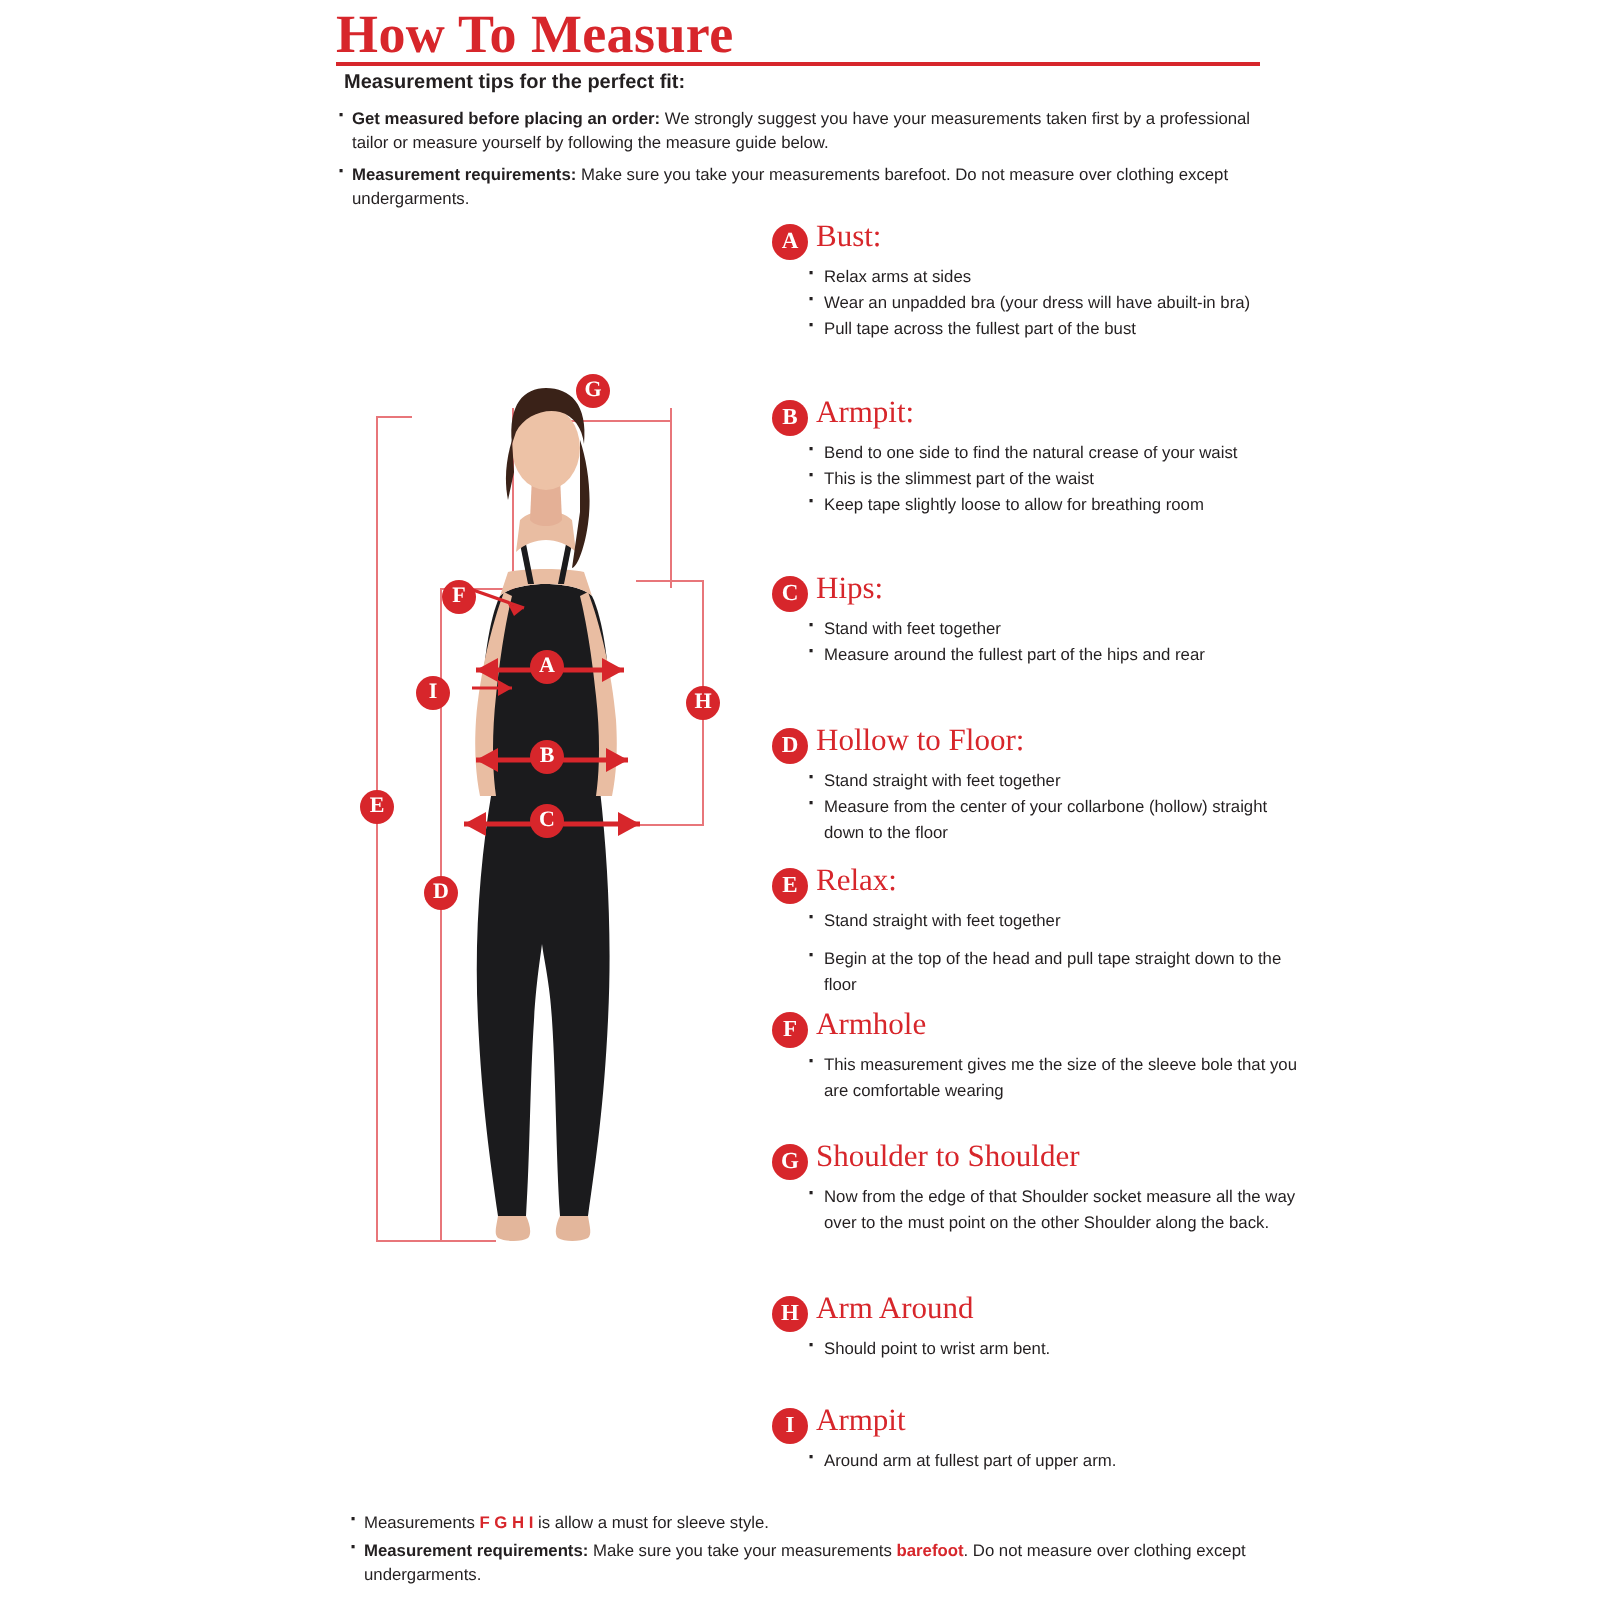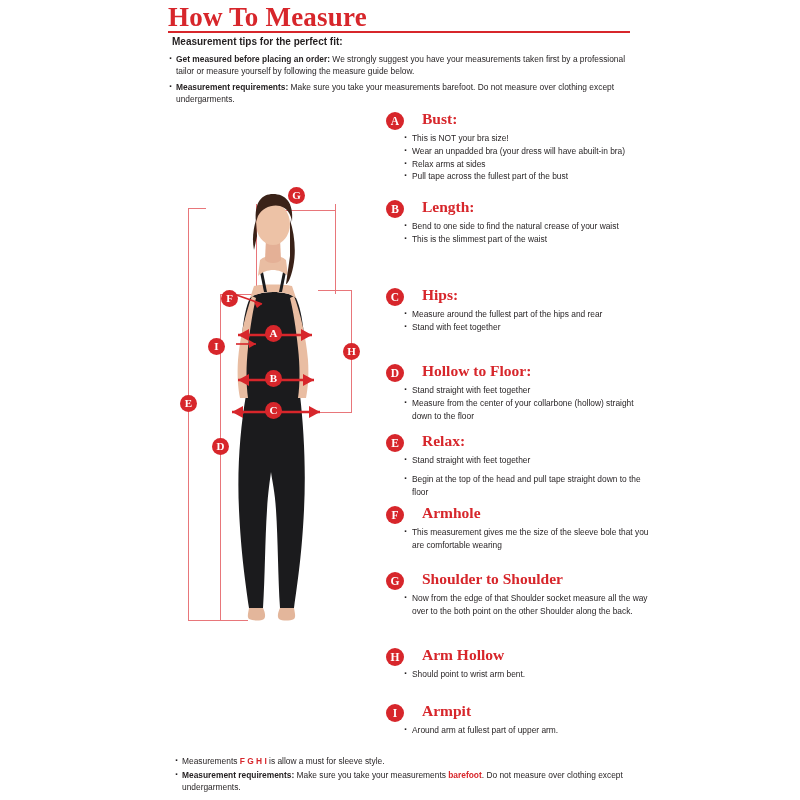--- a/index.html
+++ b/index.html
@@ -77,25 +77,25 @@
     background: #d7262b;
     color: #fff;
     font-size: 11.5px;
     font-weight: bold;
     text-align: center;
     line-height: 18px;
     font-family: "Liberation Serif", serif;
   }
   .entry h3 {
     position: absolute;
-    left: 36px;
+    left: 22px;
     top: -2px;
     margin: 0;
     font-size: 15.5px;
-    font-weight: bold;
+    font-weight: normal;
     color: #d7262b;
     font-family: "Liberation Serif", serif;
     white-space: nowrap;
   }
   .entry ul {
     position: absolute;
     left: 18px;
     top: 20px;
     margin: 0;
     padding: 0;
@@ -252,42 +252,42 @@
       <path d="M8 14 l11 -6 l0 12 z" fill="#d7262b"></path>
       <path d="M96 14 l-11 -6 l0 12 z" fill="#d7262b"></path>
     </svg>
     <div class="fbadge" style="left:97px; top:222px;">C</div>
   </div>
 
   <div class="entry" style="top:112px;">
     <span class="badge">A</span>
     <h3>Bust:</h3>
     <ul>
-      <li>This is NOT your bra size!</li>
+      <li>Relax arms at sides</li>
       <li>Wear an unpadded bra (your dress will have abuilt-in bra)</li>
-      <li>Relax arms at sides</li>
       <li>Pull tape across the fullest part of the bust</li>
     </ul>
   </div>
 
   <div class="entry" style="top:200px;">
     <span class="badge">B</span>
-    <h3>Length:</h3>
+    <h3>Armpit:</h3>
     <ul>
       <li>Bend to one side to find the natural crease of your waist</li>
       <li>This is the slimmest part of the waist</li>
+      <li>Keep tape slightly loose to allow for breathing room</li>
     </ul>
   </div>
 
   <div class="entry" style="top:288px;">
     <span class="badge">C</span>
     <h3>Hips:</h3>
     <ul>
+      <li>Stand with feet together</li>
       <li>Measure around the fullest part of the hips and rear</li>
-      <li>Stand with feet together</li>
     </ul>
   </div>
 
   <div class="entry" style="top:364px;">
     <span class="badge">D</span>
     <h3>Hollow to Floor:</h3>
     <ul>
       <li>Stand straight with feet together</li>
       <li>Measure from the center of your collarbone (hollow) straight down to the floor</li>
     </ul>
@@ -307,27 +307,27 @@
     <h3>Armhole</h3>
     <ul>
       <li>This measurement gives me the size of the sleeve bole that you are comfortable wearing</li>
     </ul>
   </div>
 
   <div class="entry" style="top:572px;">
     <span class="badge">G</span>
     <h3>Shoulder  to  Shoulder</h3>
     <ul>
-      <li>Now from the edge of that Shoulder socket measure all the way over to the both point on the other Shoulder along the back.</li>
+      <li>Now from the edge of that Shoulder socket measure all the way over to the must point on the other Shoulder along the back.</li>
     </ul>
   </div>
 
   <div class="entry" style="top:648px;">
     <span class="badge">H</span>
-    <h3>Arm Hollow</h3>
+    <h3>Arm Around</h3>
     <ul>
       <li>Should point to wrist arm bent.</li>
     </ul>
   </div>
 
   <div class="entry" style="top:704px;">
     <span class="badge">I</span>
     <h3>Armpit</h3>
     <ul>
       <li>Around arm at fullest part of upper arm.</li>

